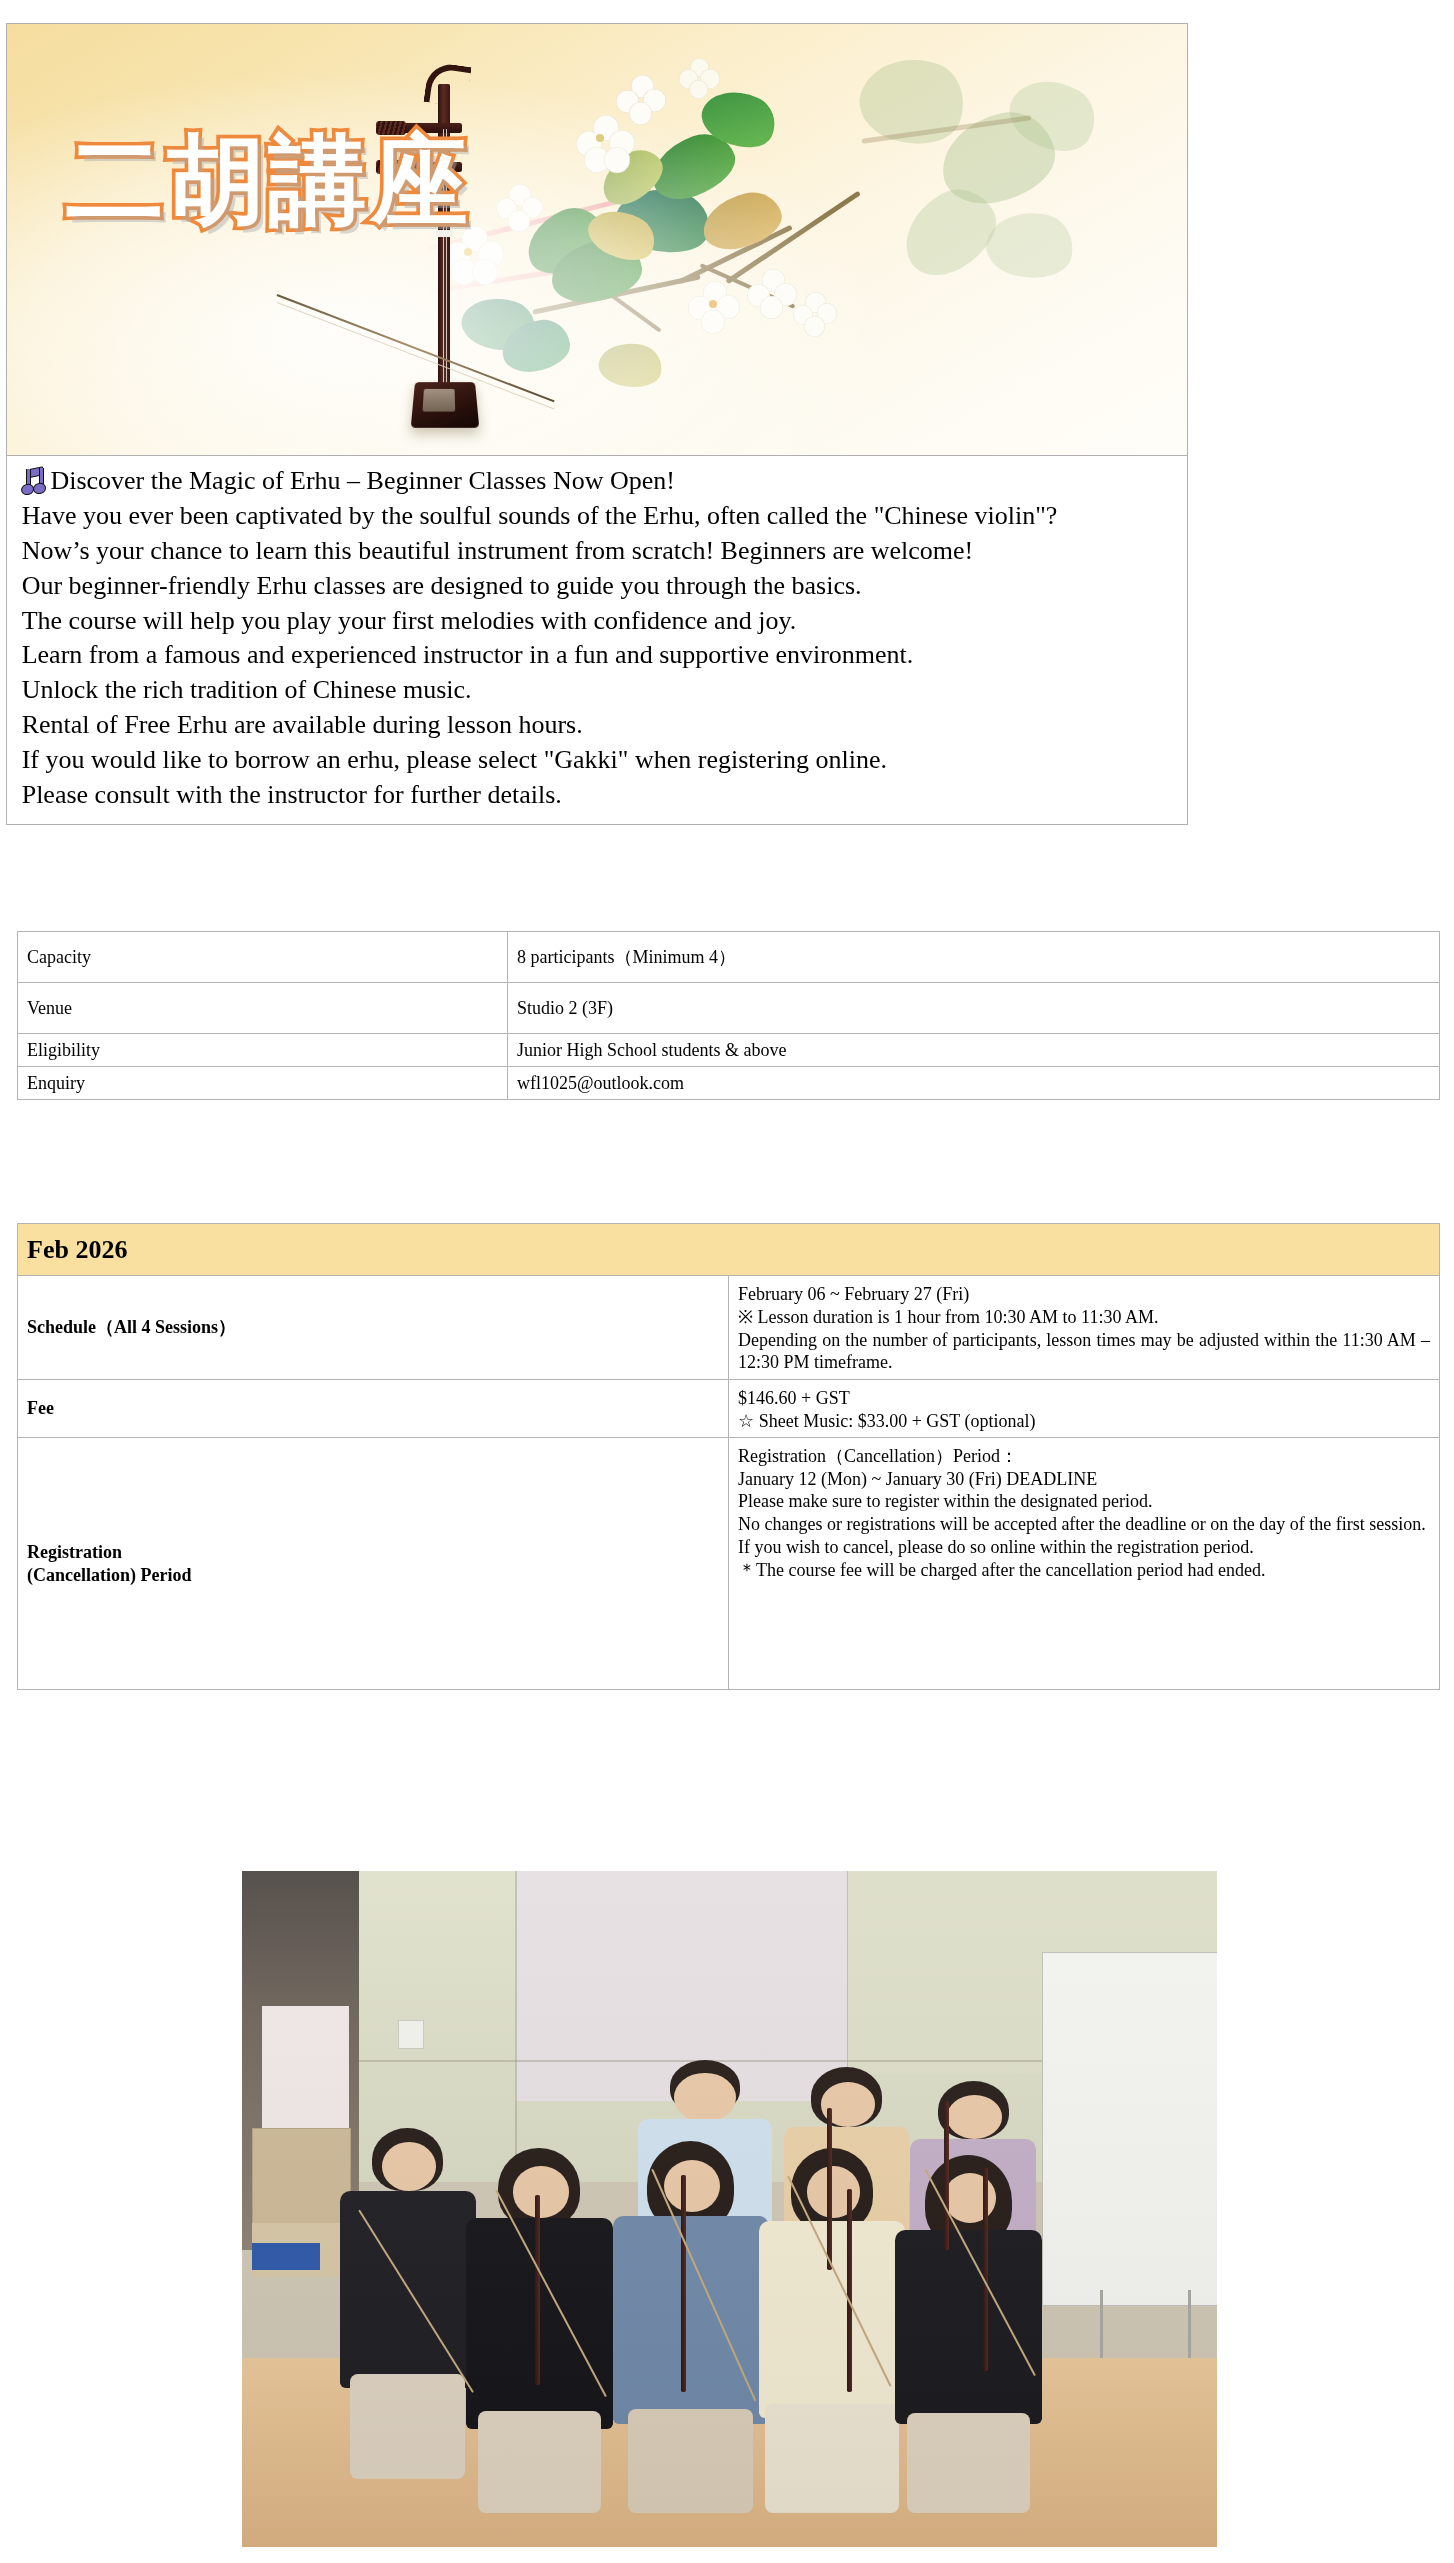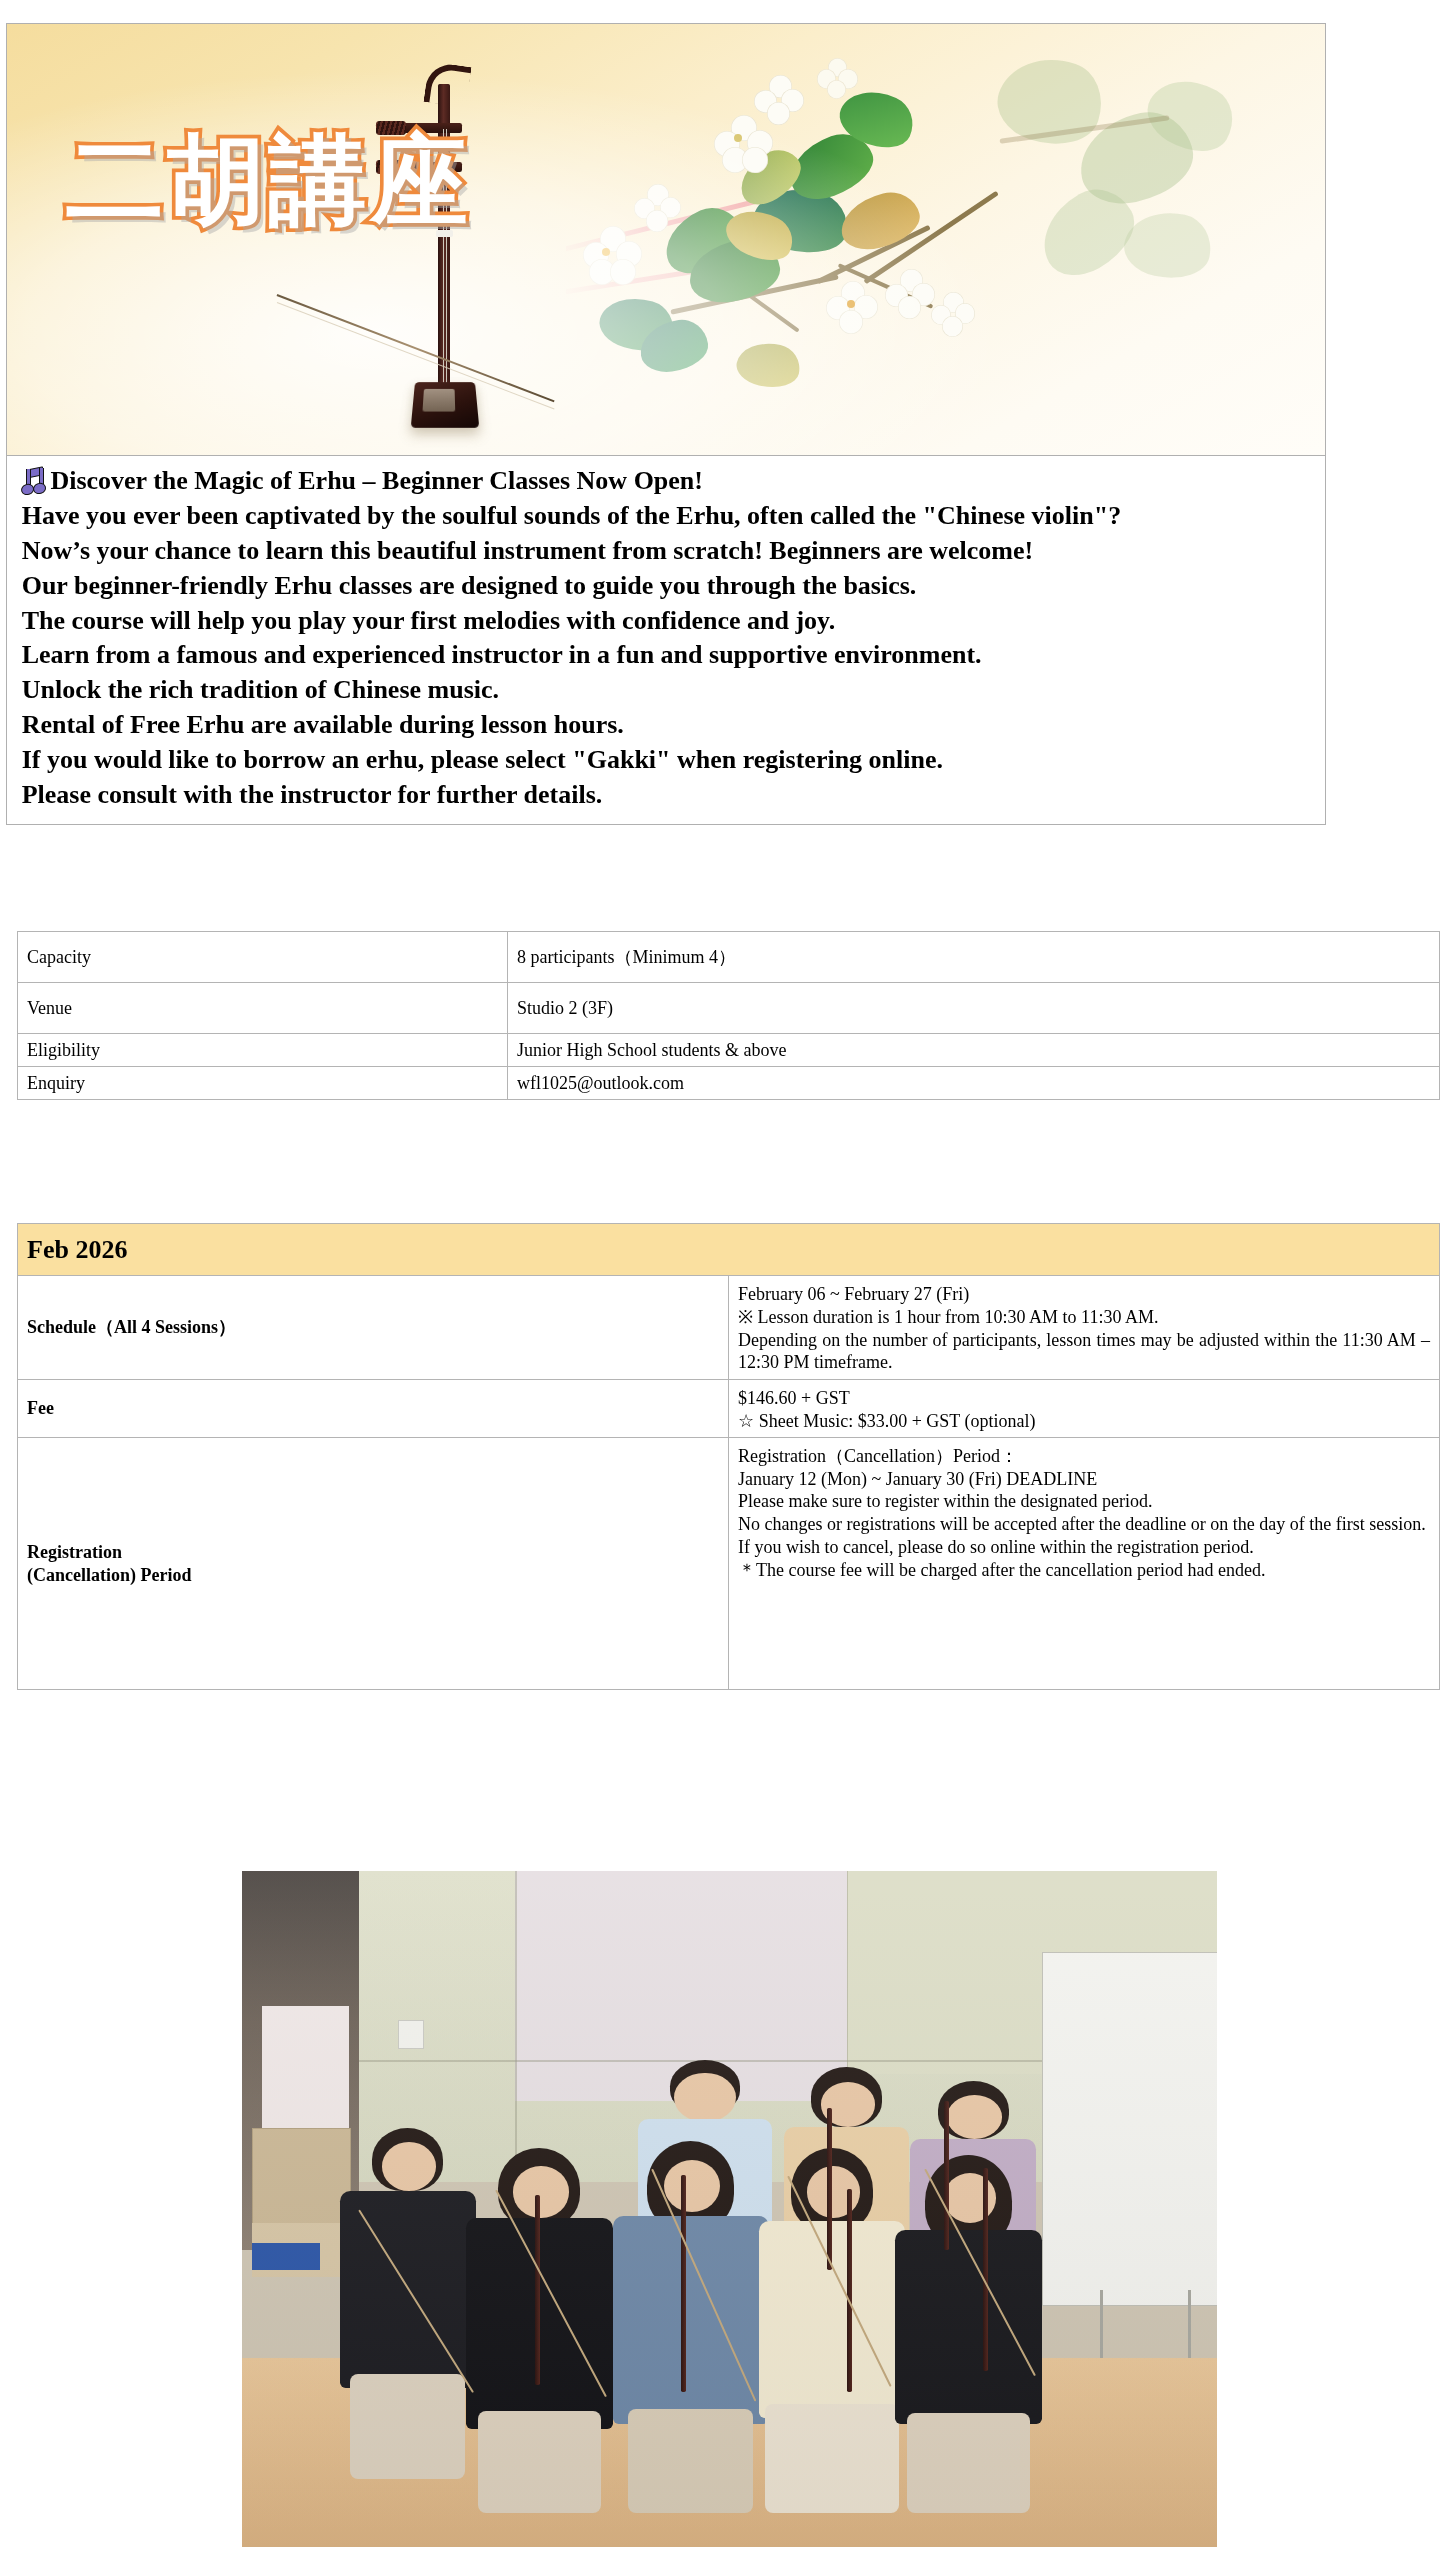--- a/index.html
+++ b/index.html
@@ -6,21 +6,21 @@
   body{
     width:1454px;height:2563px;
     font-family:"Liberation Serif","DejaVu Serif",serif;
     color:#000;
     position:relative;
     overflow:hidden;
   }
 
   
   .top-card{
-    position:absolute;left:5.7px;top:23px;width:1320px;
+    position:absolute;left:5.7px;top:23px;width:1182px;
     border:1.7px solid #b0b0b0;
     box-sizing:border-box;
     background:#fff;
   }
 
   
   .banner{
     position:relative;height:431px;overflow:hidden;
     background:linear-gradient(150deg,#f5dd9e 0%,#f7e4ae 18%,#fbeecb 40%,#fdf6e4 62%,#fefbf3 82%,#fffdf8 100%);
   }
@@ -67,21 +67,21 @@
   .branch{position:absolute;background:#8d7a4e;border-radius:2.3px;}
   .pinkline{position:absolute;height:5.1px;background:linear-gradient(90deg,rgba(247,186,186,0),#f6b6b4 35%,#f2a6a4 65%,rgba(247,186,186,0));border-radius:3.4px;transform-origin:left center;}
   .ghost{opacity:.30;}
 
   
   .intro{
     border-top:1.7px solid #b0b0b0;
     padding:8px 15px 11.4px 15px;
     font-size:26px;line-height:1.30;
   }
-  .intro p{margin:0 0 1.1px 0;white-space:nowrap;font-weight:bold;}
+  .intro p{margin:0 0 1.1px 0;white-space:nowrap;}
   .note-icon{
     display:inline-block;width:23px;height:26px;position:relative;vertical-align:-4.6px;margin-right:5.7px;
   }
   .note-icon .beam{position:absolute;left:4.6px;top:0;width:15px;height:7.4px;background:#7b6cc6;border:1.1px solid #111;border-radius:1.1px;transform:skewY(-12deg);}
   .note-icon .stem1{position:absolute;left:4.6px;top:1.1px;width:2.9px;height:17px;background:#7b6cc6;border-left:1.1px solid #111;border-right:1.1px solid #111;}
   .note-icon .stem2{position:absolute;left:17px;top:0px;width:2.9px;height:16px;background:#7b6cc6;border-left:1.1px solid #111;border-right:1.1px solid #111;}
   .note-icon .head1{position:absolute;left:-1.1px;top:16px;width:10.8px;height:8.6px;background:#7b6cc6;border:1.1px solid #111;border-radius:50%;transform:rotate(-16deg);}
   .note-icon .head2{position:absolute;left:11.4px;top:15px;width:10.8px;height:8.6px;background:#7b6cc6;border:1.1px solid #111;border-radius:50%;transform:rotate(-16deg);}
 
   

